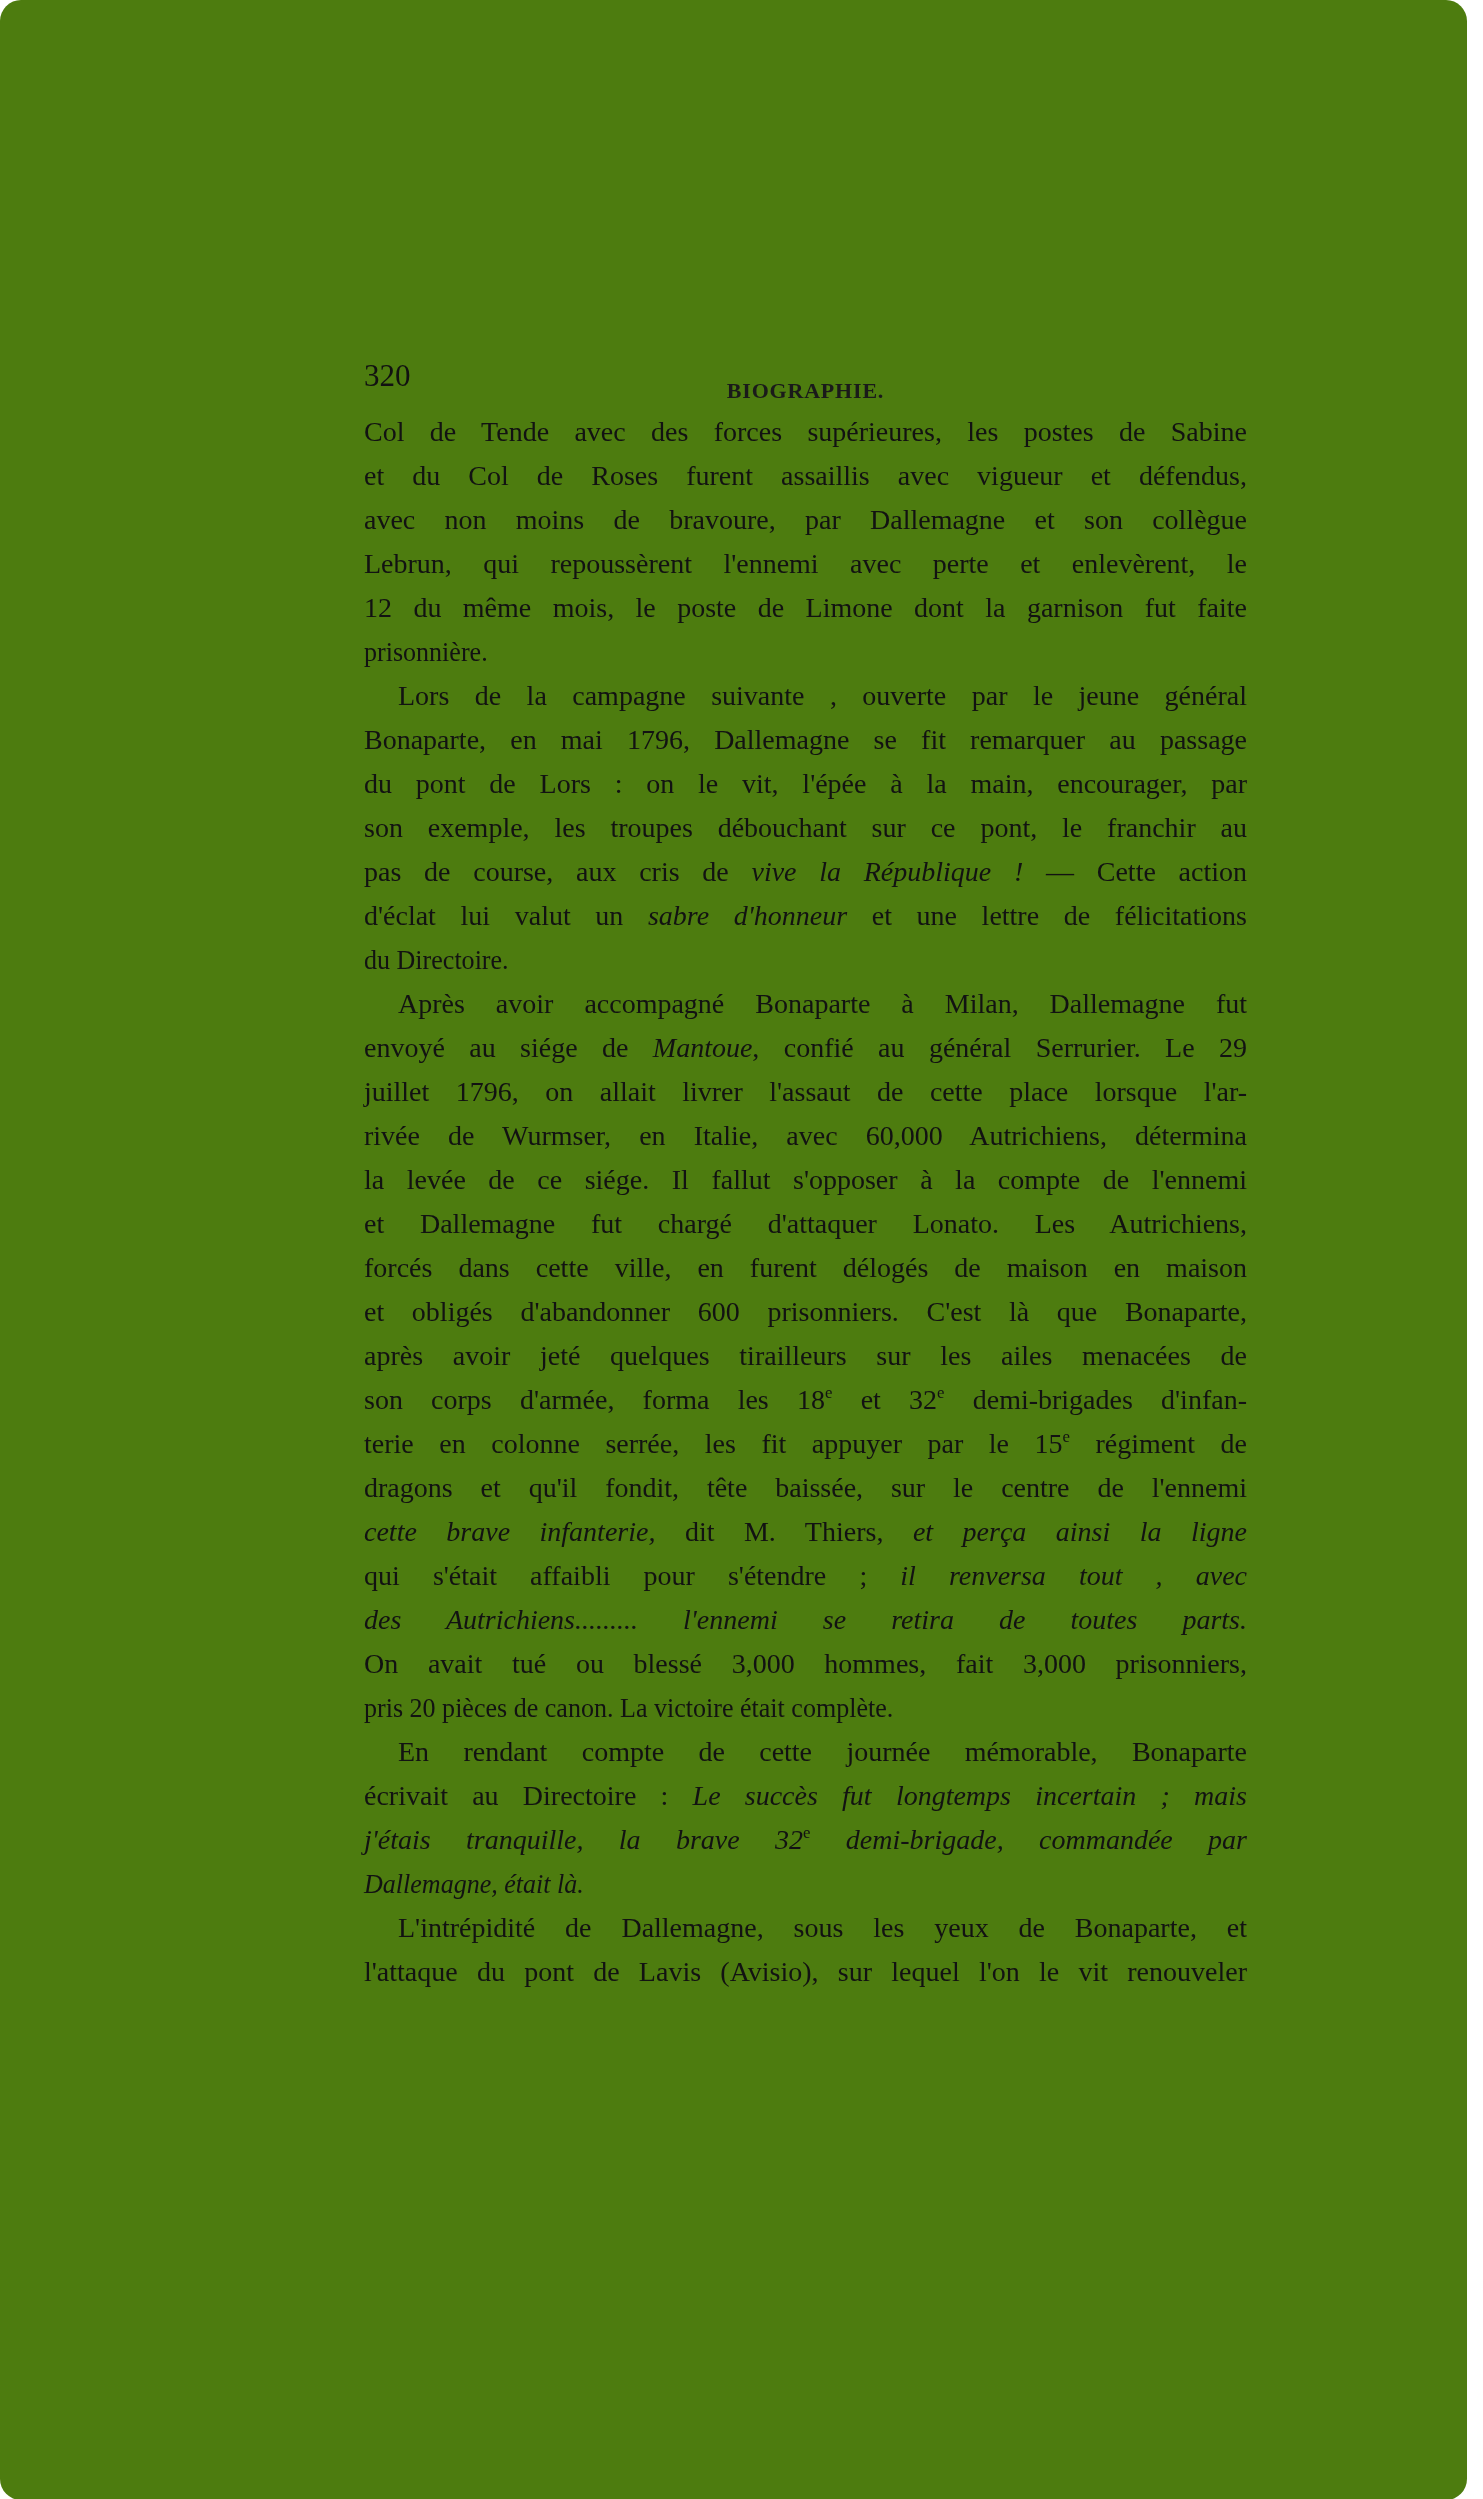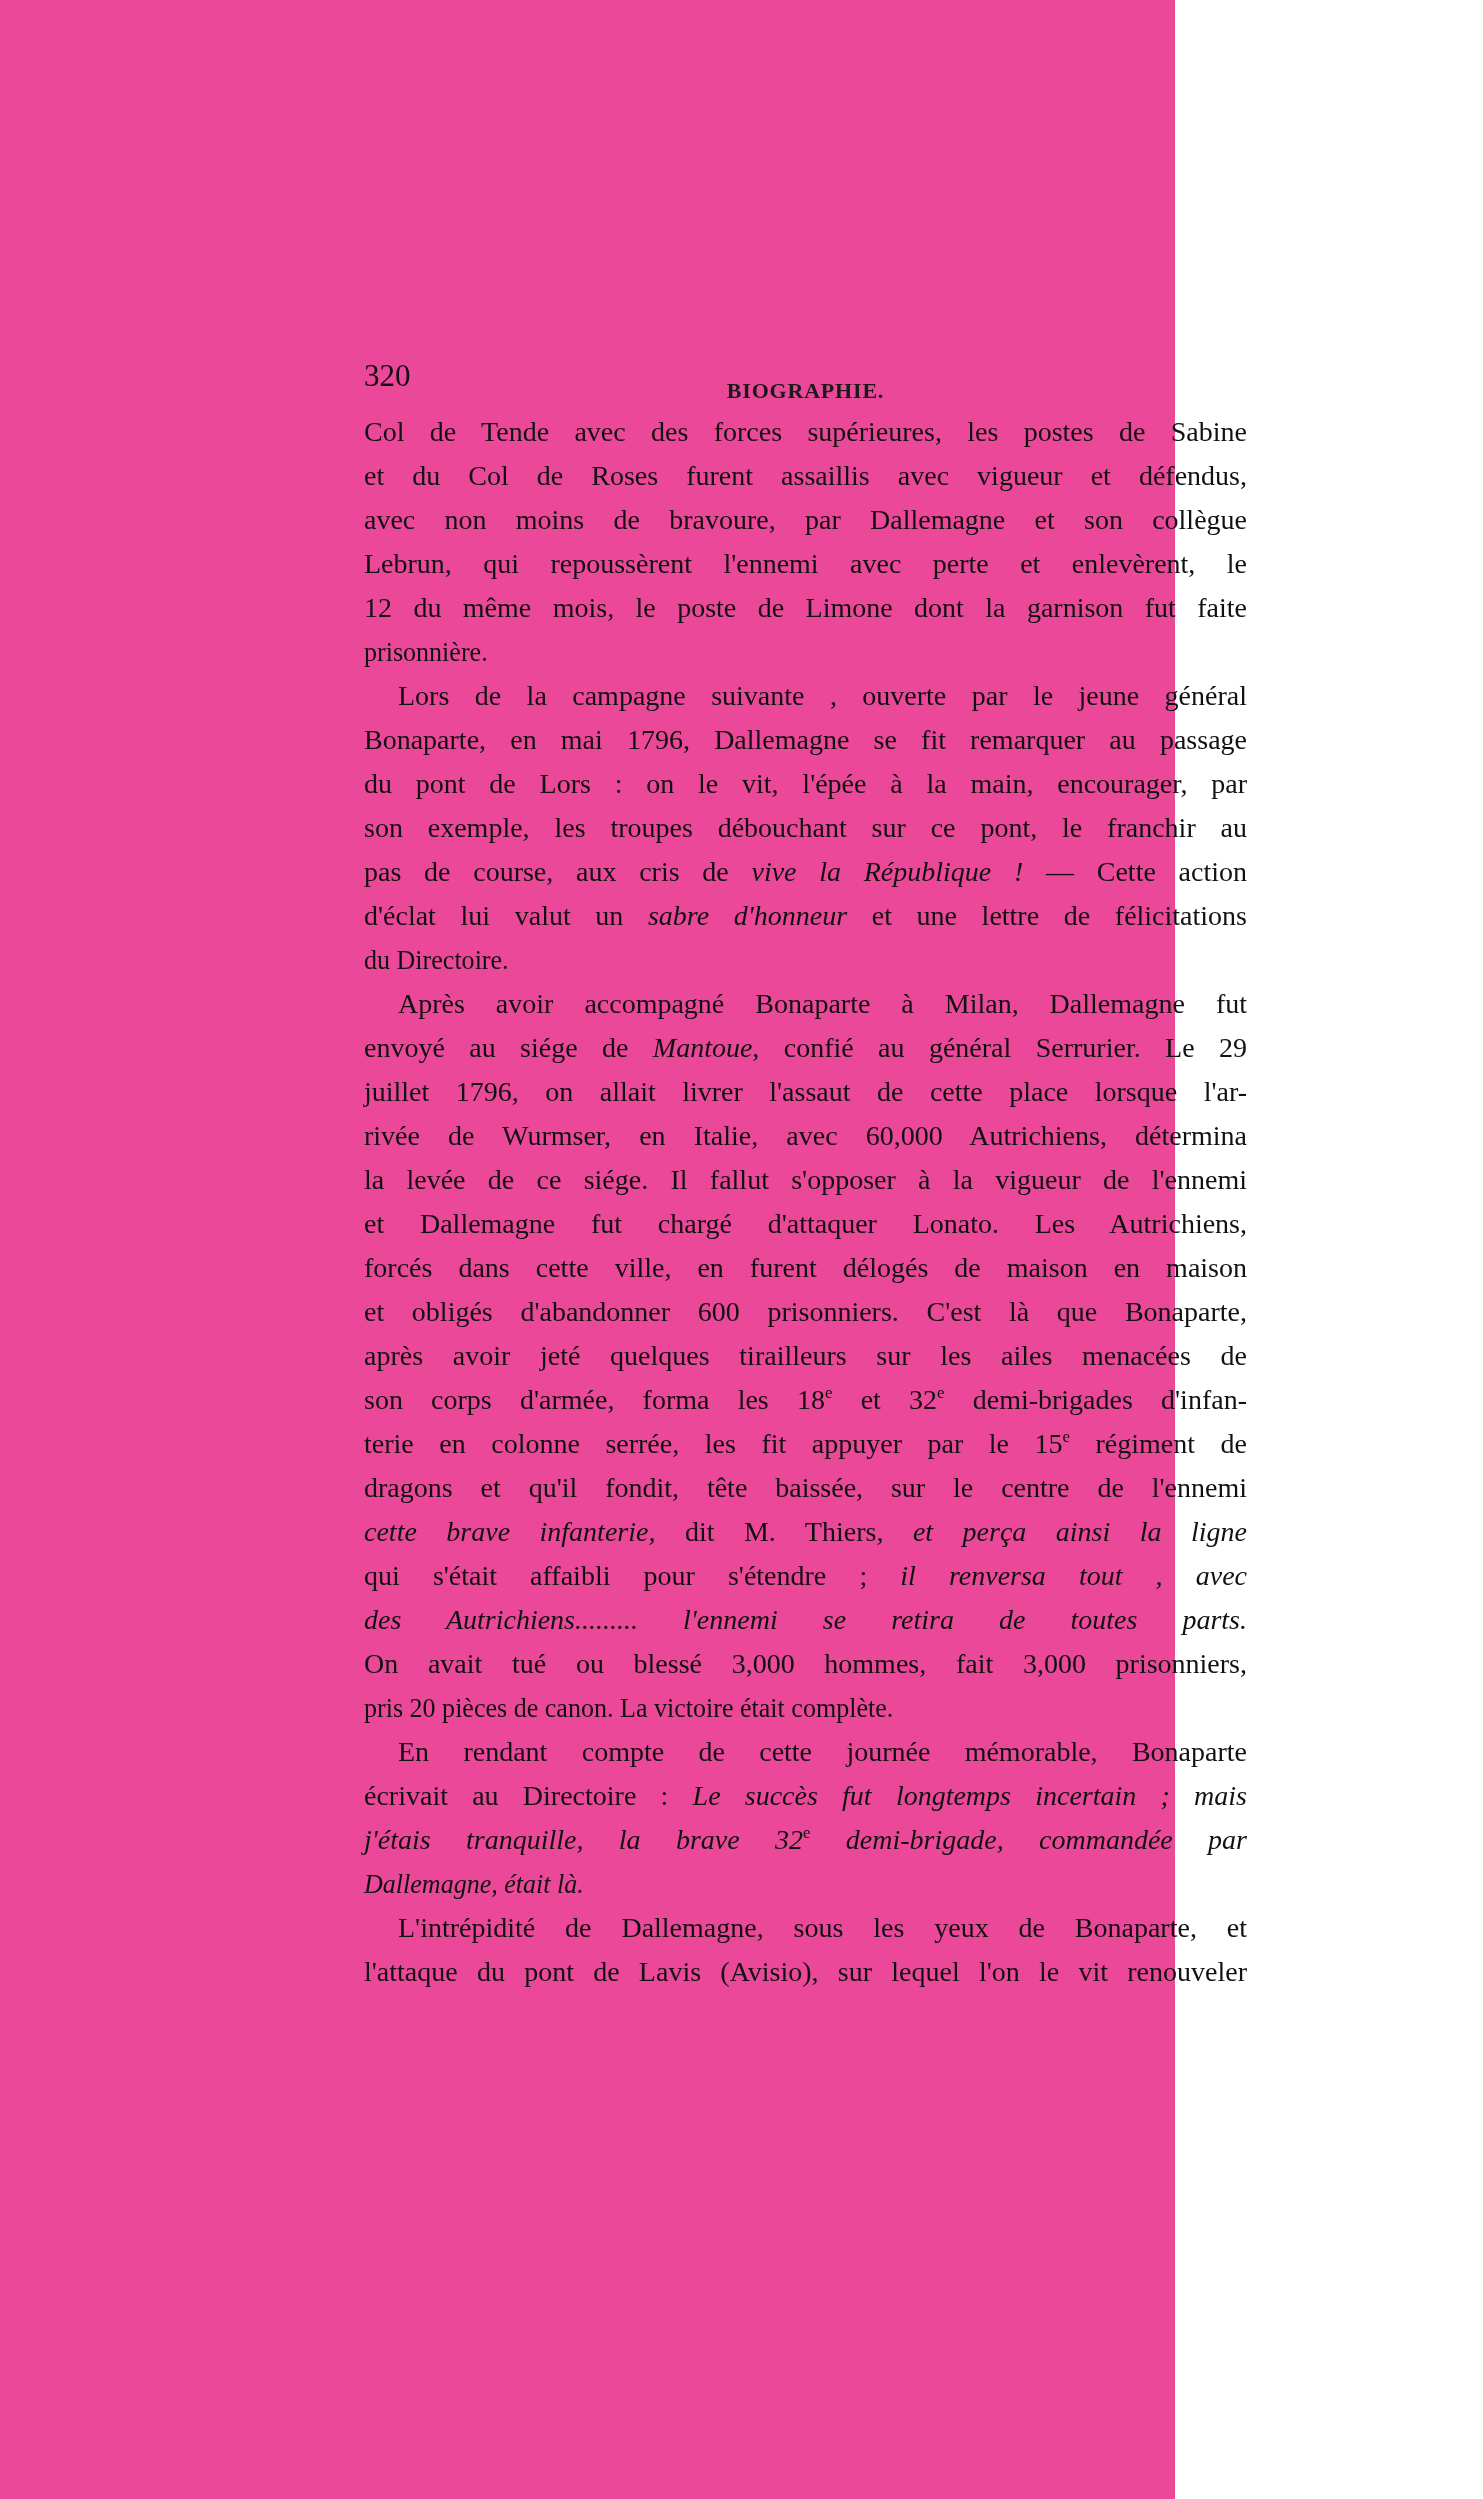--- a/index.html
+++ b/index.html
@@ -1,17 +1,17 @@
 <!DOCTYPE html>
 <html style="font-size:13px"><head>
 <meta charset="utf-8">
 <style>
   html, body { margin: 0; padding: 0; background: #ffffff; }
   body { width: 1483px; height: 2500px; position: relative; overflow: hidden; }
-  .page { position: absolute; left: 0; top: 0; width: 1175px; height: 2500px; background: #ec4899; }
+  .page { position: absolute; left: 0; top: 0; width: 1467px; height: 2500px; background: #4d7c0f; border-radius: 21px; }
   .head { position: absolute; left: 364px; top: 358px; width: 883px; height: 36px; }
   .folio { position: absolute; left: 0; top: 0; font-family: "Liberation Serif", serif; font-size: 31px; line-height: 36px; color: #111; }
   .running-title { position: absolute; left: 0; right: 0; top: 15px; text-align: center; font-family: "Liberation Serif", serif; font-size: 22px; line-height: 36px; letter-spacing: 0.8px; font-weight: bold; color: #1a1a1a; }
   .body-text { position: absolute; left: 364px; top: 414px; width: 883px; font-family: "Liberation Serif", serif; color: #121212; }
   .line { position: relative; height: 44px; width: 883px; white-space: nowrap; font-size: 28px; line-height: 36px; text-decoration: underline; }
   .line-inner { display: inline-block; transform-origin: 0 50%; white-space: nowrap; }
   .line.full .line-inner { width: 100%; text-align: justify; text-align-last: justify; white-space: normal; }
   .line.indent .line-inner { padding-left: 34px; box-sizing: border-box; }
   .it { font-style: italic; }
   .sup { font-size: 0.6em; vertical-align: 0.65em; line-height: 0; }
@@ -40,21 +40,21 @@
         <div class="line full"><span class="line-inner" style=""><span>son exemple, les troupes débouchant sur ce pont, le franchir au</span></span></div>
         <div class="line full"><span class="line-inner" style=""><span>pas de course, aux cris de </span><span class="it">vive la République !</span><span> — Cette action</span></span></div>
         <div class="line full"><span class="line-inner" style=""><span>d'éclat lui valut un </span><span class="it">sabre d'honneur</span><span> et une lettre de félicitations</span></span></div>
         <div class="line"><span class="line-inner" style="white-space: nowrap; width: auto; transform: scaleX(0.93);"><span>du Directoire.</span></span></div>
       </div>
       <div>
         <div class="line full indent"><span class="line-inner" style=""><span>Après avoir accompagné Bonaparte à Milan, Dallemagne fut</span></span></div>
         <div class="line full"><span class="line-inner" style=""><span>envoyé au siége de </span><span class="it">Mantoue</span><span>, confié au général Serrurier. Le 29</span></span></div>
         <div class="line full"><span class="line-inner" style=""><span>juillet 1796, on allait livrer l'assaut de cette place lorsque l'ar-</span></span></div>
         <div class="line full"><span class="line-inner" style=""><span>rivée de Wurmser, en Italie, avec 60,000 Autrichiens, détermina</span></span></div>
-        <div class="line full"><span class="line-inner" style=""><span>la levée de ce siége. Il fallut s'opposer à la vigueur de l'ennemi</span></span></div>
+        <div class="line full"><span class="line-inner" style=""><span>la levée de ce siége. Il fallut s'opposer à la compte de l'ennemi</span></span></div>
         <div class="line full"><span class="line-inner" style=""><span>et Dallemagne fut chargé d'attaquer Lonato. Les Autrichiens,</span></span></div>
         <div class="line full"><span class="line-inner" style=""><span>forcés dans cette ville, en furent délogés de maison en maison</span></span></div>
         <div class="line full"><span class="line-inner" style=""><span>et obligés d'abandonner 600 prisonniers. C'est là que Bonaparte,</span></span></div>
         <div class="line full"><span class="line-inner" style=""><span>après avoir jeté quelques tirailleurs sur les ailes menacées de</span></span></div>
         <div class="line full"><span class="line-inner" style=""><span>son corps d'armée, forma les 18</span><span class="sup">e</span><span> et 32</span><span class="sup">e</span><span> demi-brigades d'infan-</span></span></div>
         <div class="line full"><span class="line-inner" style=""><span>terie en colonne serrée, les fit appuyer par le 15</span><span class="sup">e</span><span> régiment de</span></span></div>
         <div class="line full"><span class="line-inner" style=""><span>dragons et qu'il fondit, tête baissée, sur le centre de l'ennemi</span></span></div>
         <div class="line full"><span class="line-inner" style=""><span class="it">cette brave infanterie,</span><span> dit M. Thiers, </span><span class="it">et perça ainsi la ligne</span></span></div>
         <div class="line full"><span class="line-inner" style=""><span>qui s'était affaibli pour s'étendre ; </span><span class="it">il renversa tout , avec</span></span></div>
         <div class="line full"><span class="line-inner" style=""><span class="it">des Autrichiens.........</span><span> </span><span class="it">l'ennemi se retira de toutes parts.</span></span></div>

